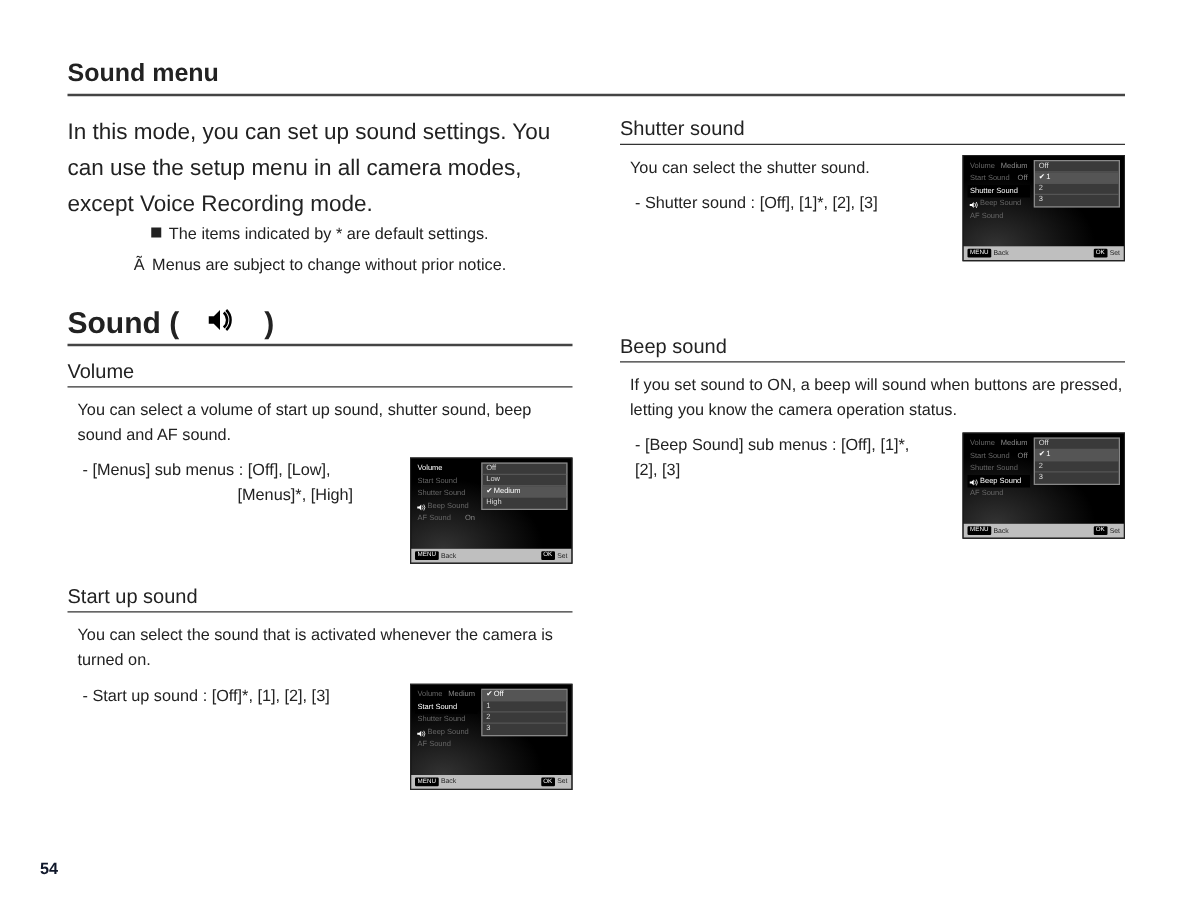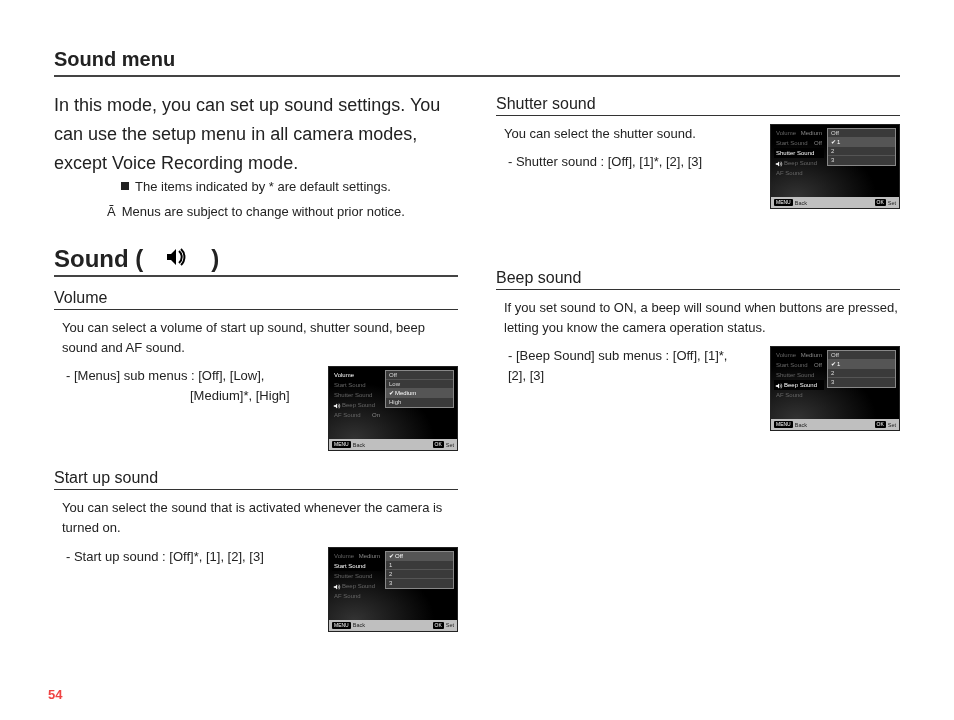--- a/index.html
+++ b/index.html
@@ -13,21 +13,21 @@
   .bullet-sq { width: 8px; height: 8px; background:#222; display:inline-block; margin-top:5px; flex:0 0 auto; }
   .note-mark { font-size: 13px; }
   .section-title { font-size: 24px; font-weight: bold; border-bottom: 2px solid #444; padding-bottom: 2px; margin: 22px 0 12px 0; display:flex; align-items:center; gap:22px;}
   .speaker-big { display:inline-block; }
   .sub-head { font-size: 16px; border-bottom: 1px solid #333; padding-bottom: 2px; margin: 10px 0 8px 0; display:block; }
   .sub-head.first { margin-top: 4px; }
   .para { font-size: 13px; line-height: 1.55; margin: 0 0 8px 8px; }
   .submenus { font-size: 13px; line-height: 1.55; margin-left: 12px; }
   .flexrow { display:flex; align-items:flex-start; gap:24px; margin-bottom:18px; }
   .flexrow .textblk { flex:1 1 auto; }
-  .pagenum { position:absolute; left:32px; bottom:18px; color:#ef4444; font-weight:bold; font-size:13px;margin-left:16px; }
+  .pagenum { position:absolute; left:32px; bottom:18px; color:#0f172a; font-weight:bold; font-size:13px; }
 
   
   .shot { width: 130px; height:auto; background:#000; border:1px solid #222; font-size:6px; color:#aaa; position:relative; flex:0 0 auto; }
   .shot-body { padding:3px 3px 2px 3px; display:flex; gap:3px; min-height:72px; background: radial-gradient(ellipse at 20% 100%, #333 0%, #000 55%);}
   .shot-left { width:50px; }
   .shot-right { flex:1; }
   .mrow { display:flex; justify-content:space-between; align-items:center; height:10px; padding:0 2px; }
   .mrow.sel { background:#000; color:#fff; }
   .mrow.dim { color:#666; }
   .mval { color:#888; }
@@ -76,21 +76,21 @@
         </span>
         <span>)</span>
       </div>
 
       <span class="sub-head first">Volume</span>
       <div class="para">You can select a volume of start up sound, shutter sound, beep sound and AF sound.</div>
 
       <div class="flexrow">
         <div class="textblk">
           <div class="submenus">- [Menus] sub menus : [Off], [Low],</div>
-          <div class="submenus" style="padding-left:124px;">[Medium]*, [High]</div>
+          <div class="submenus" style="padding-left:124px;">[Menus]*, [High]</div>
         </div>
 
         <div class="shot">
           <div class="shot-body">
             <div class="shot-left leftlist">
               <div class="mrow sel">
                   <span>Volume</span>
                 </div>
               <div class="mrow dim">
                   <span>Start Sound</span>

